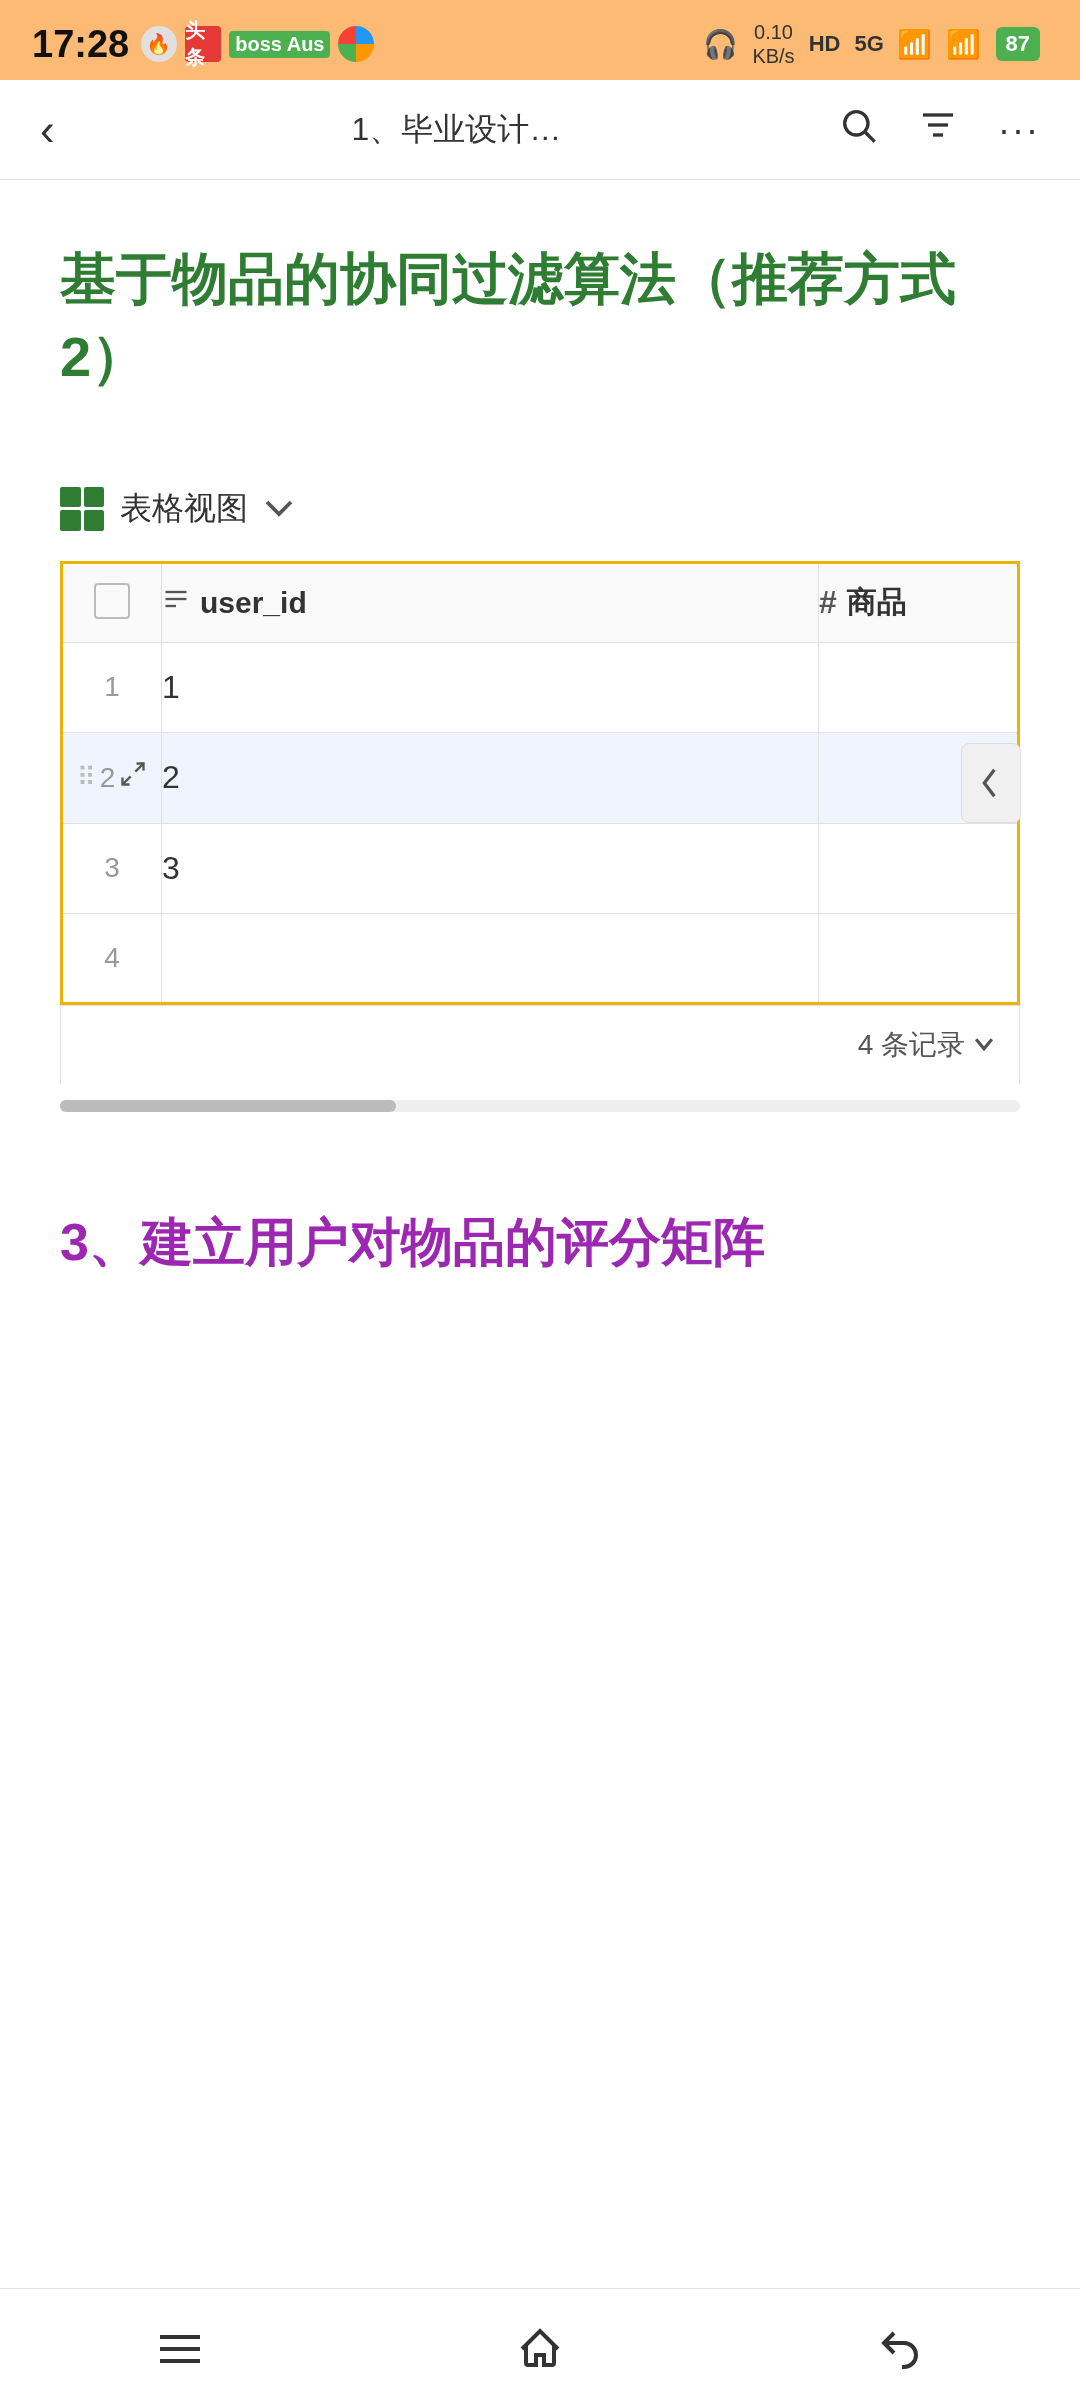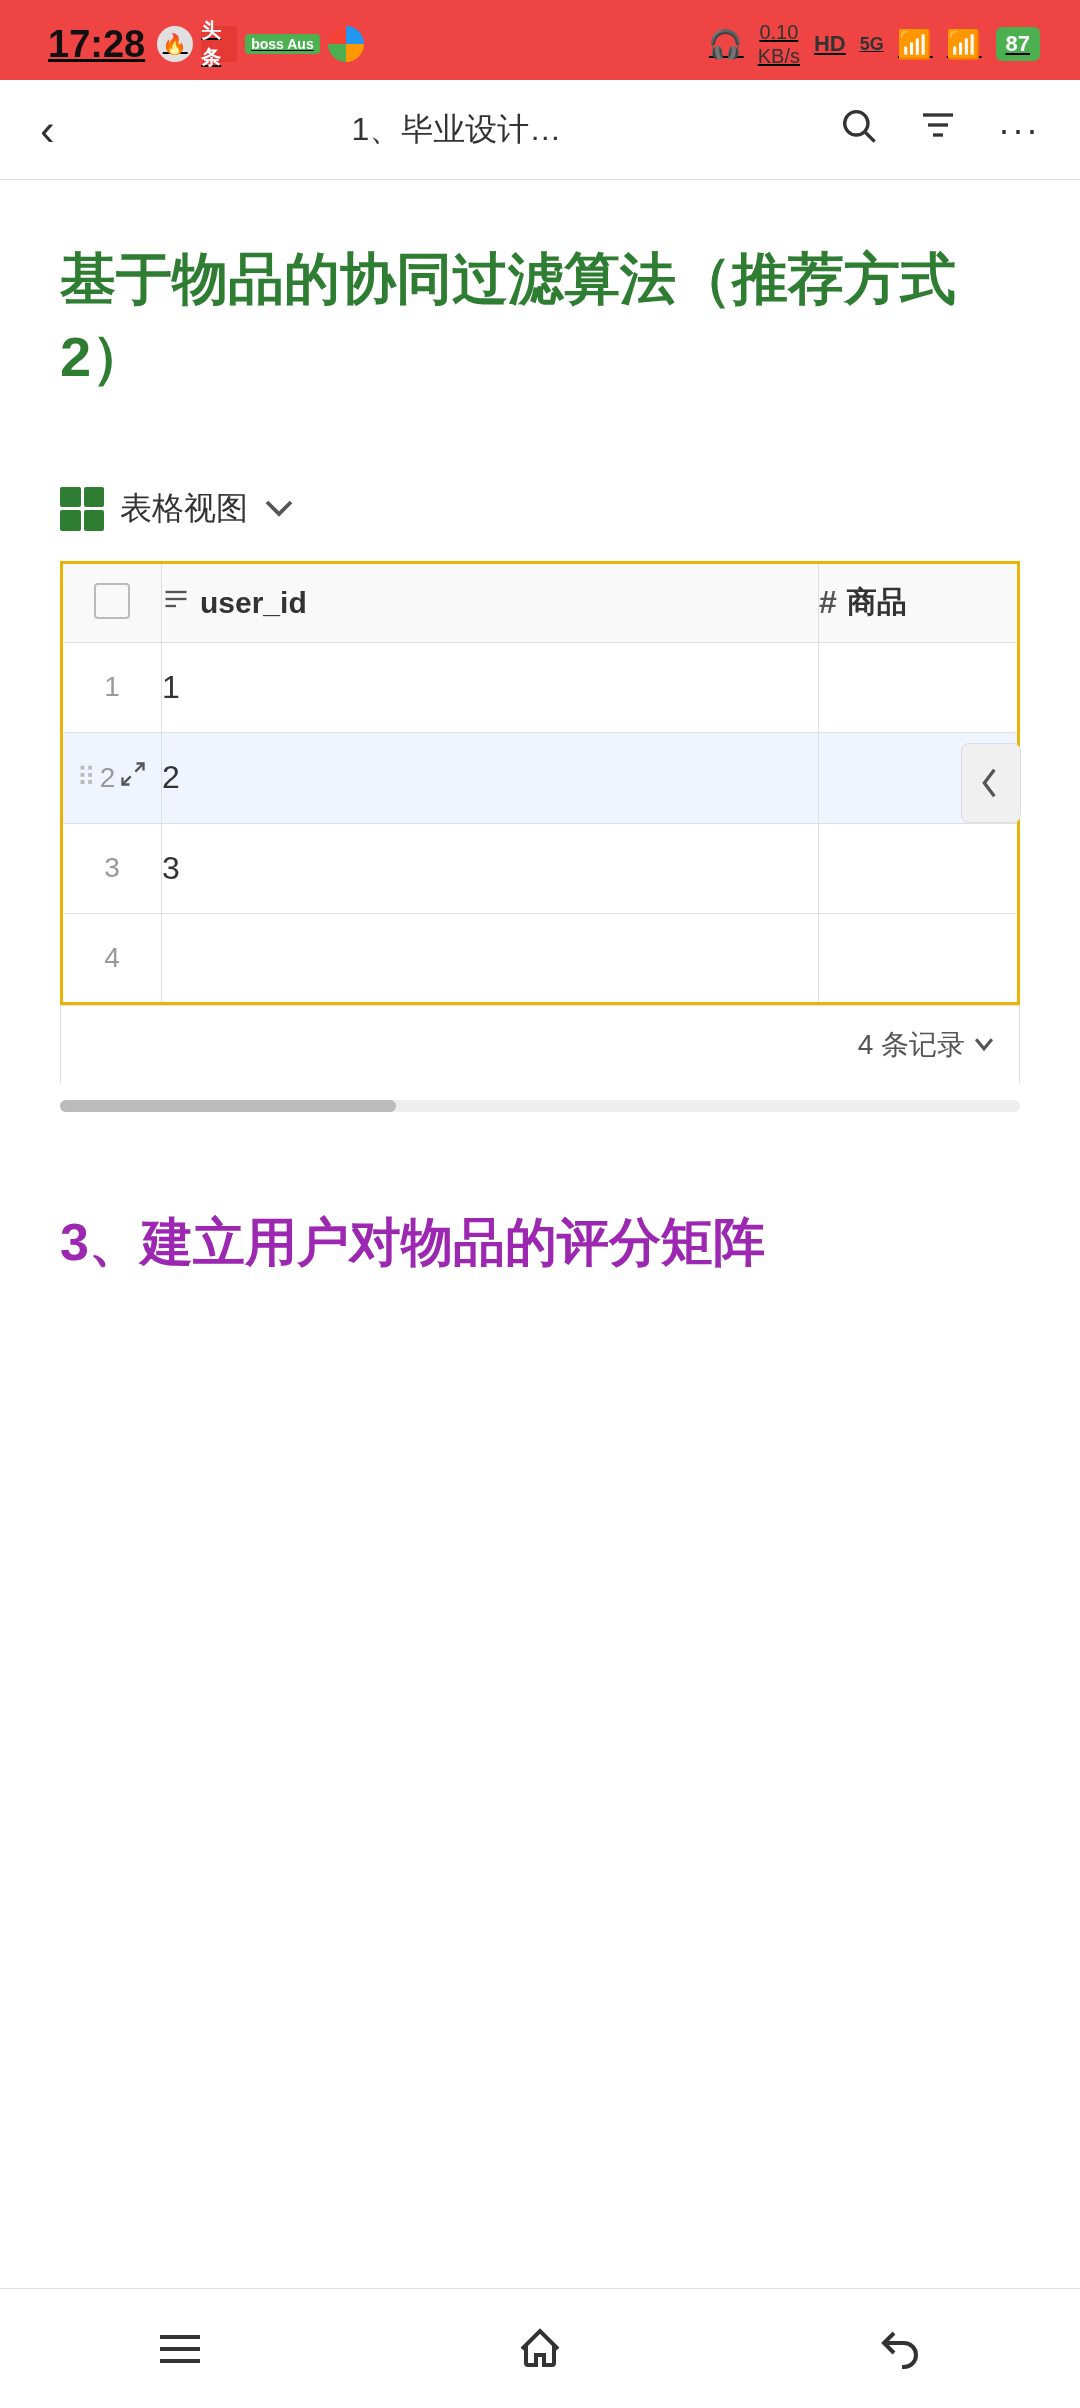--- a/index.html
+++ b/index.html
@@ -11,24 +11,23 @@
       background: #ffffff;
       font-family: -apple-system, "PingFang SC", "Hiragino Sans GB", "Microsoft YaHei", sans-serif;
       overflow-x: hidden;
     }
 
     
     .status-bar {
       display: flex;
       justify-content: space-between;
       align-items: center;
-      padding: 18px 40px 10px 48px;
+      padding: 18px 40px 10px 32px;
       height: 80px;
-      background: #ef4444;
-      text-decoration: underline;
+      background: #fdba74;
     }
     .status-left {
       display: flex;
       align-items: center;
       gap: 12px;
     }
     .status-time {
       font-size: 38px;
       font-weight: 600;
       color: #111;
@@ -58,21 +57,21 @@
       justify-content: center;
       color: #fff;
       font-size: 14px;
       font-weight: bold;
     }
     .status-icon-boss {
       background: #4caf50;
       color: #fff;
       border-radius: 4px;
       padding: 2px 6px;
-      font-size: 14px;
+      font-size: 20px;
       font-weight: bold;
     }
     .status-right {
       display: flex;
       align-items: center;
       gap: 14px;
     }
     .battery-box {
       background: #4caf50;
       color: #fff;
@@ -343,21 +342,21 @@
         <div style="background:#2196f3;"></div>
         <div style="background:#4caf50;"></div>
         <div style="background:#ff9800;"></div>
       </div>
     </div>
   </div>
   <div class="status-right">
     <span style="font-size:28px;">🎧</span>
     <span style="font-size:20px;color:#333;text-align:center;line-height:1.2;">0.10<br>KB/s</span>
     <span style="font-size:22px;font-weight:bold;color:#333;">HD</span>
-    <span style="font-size:18px;font-weight:bold;color:#333;">5G</span>
+    <span style="font-size:22px;font-weight:bold;color:#333;">5G</span>
     <span style="font-size:28px;">📶</span>
     <span style="font-size:28px;">📶</span>
     <div class="battery-box">87</div>
   </div>
 </div>
 
 <div class="nav-bar">
   <span class="nav-back">‹</span>
   <span class="nav-title">1、毕业设计…</span>
   <div class="nav-actions">

